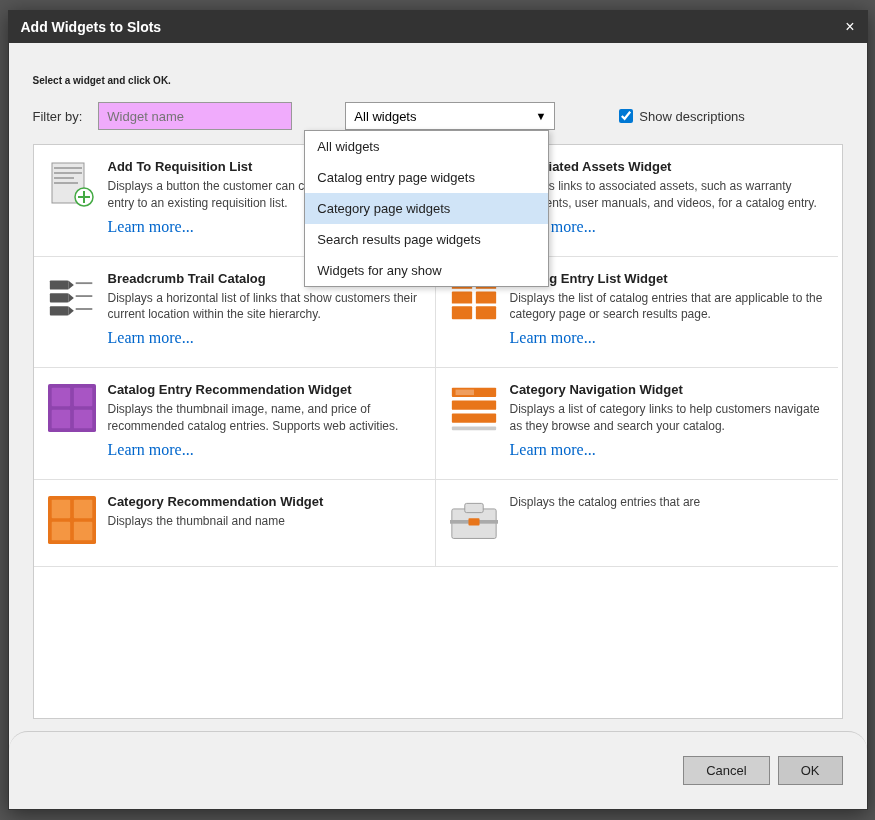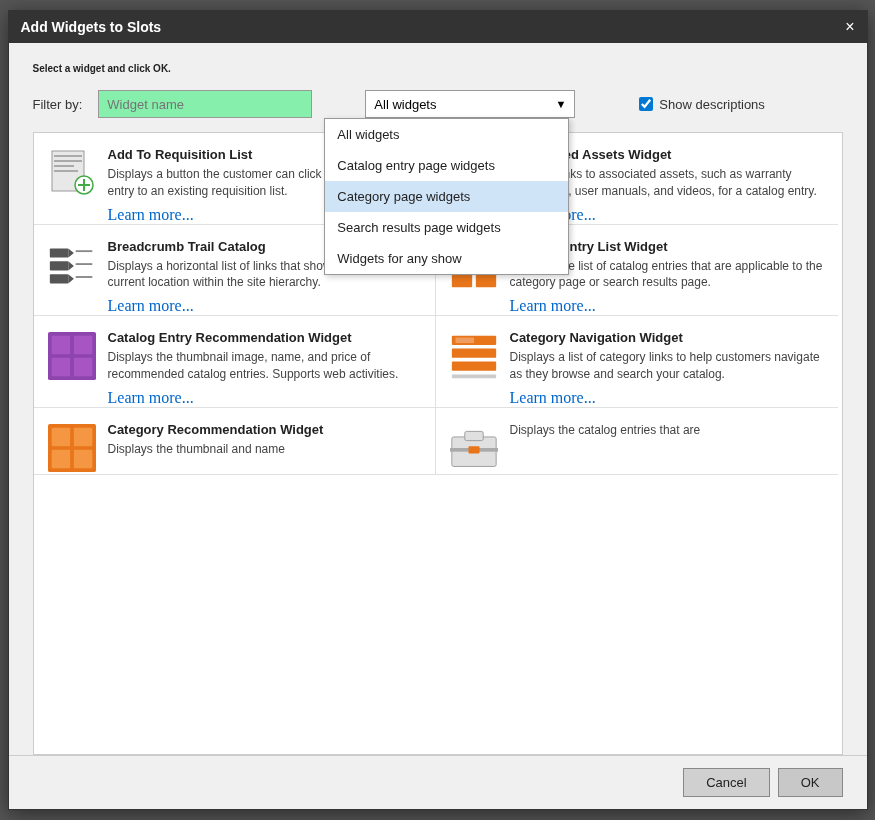--- a/index.html
+++ b/index.html
@@ -14,20 +14,21 @@
       font-size: 13px;
     }
     .dialog {
       background: #f0f0f0;
       border: 1px solid #333;
       width: 860px;
       height: 800px;
       display: flex;
       flex-direction: column;
       box-shadow: 0 4px 20px rgba(0,0,0,0.5);
+      gap: 12px;
     }
     .dialog-titlebar {
       background: #333;
       color: #fff;
       padding: 8px 12px;
       display: flex;
       justify-content: space-between;
       align-items: center;
       font-size: 14px;
       font-weight: bold;
@@ -60,26 +61,26 @@
       margin-bottom: 14px;
       gap: 12px;
       flex-shrink: 0;
     }
     .filter-label {
       color: #333;
       font-size: 13px;
       margin-right: 4px;
     }
     .widget-name-input {
-      width: 214px;
+      width: 194px;
       height: 28px;
       border: 1px solid #999;
       padding: 4px 8px;
       font-size: 13px;
-      background: #86efac;
+      background: #f0abfc;
       color: #555;
     }
     .dropdown-container {
       position: relative;
       display: inline-block;
       padding-left: 41px;
     }
     .dropdown-select {
       width: 210px;
       height: 28px;
@@ -150,21 +151,21 @@
       background: #e0e0e0;
       border-left: 1px solid #ccc;
     }
     .widgets-scroll::-webkit-scrollbar-thumb {
       background: #aaa;
       border: 1px solid #888;
     }
     .widget-item {
       display: flex;
       align-items: flex-start;
-      padding: 14px 12px 0 12px;
+      padding: 14px 12px 20px 12px;
       border-bottom: 1px solid #e0e0e0;
       cursor: pointer;
       background: #fff;
       gap: 10px;
     }
     .widget-item:nth-child(odd) {
       border-right: 1px solid #e0e0e0;
     }
     .widget-icon {
       width: 52px;
@@ -190,27 +191,28 @@
       margin-bottom: 6px;
     }
     .widget-learn {
       font-size: 16px;
       color: #0066cc;
       text-decoration: none;
       font-family: Liberation Serif, serif;
     }
     
     .dialog-footer {
-      padding: 12px 24px;
+      padding: 24px 24px;
       display: flex;
       justify-content: flex-end;
       gap: 8px;
       background: #f0f0f0;
       border-top: 1px solid #ccc;
       flex-shrink: 0;
+      border-radius: 19px;
     }
     .btn {
       padding: 6px 22px;
       font-size: 13px;
       border: 1px solid #888;
       cursor: pointer;
       background: #d0d0d0;
       color: #222;
     }
     .btn-ok {

